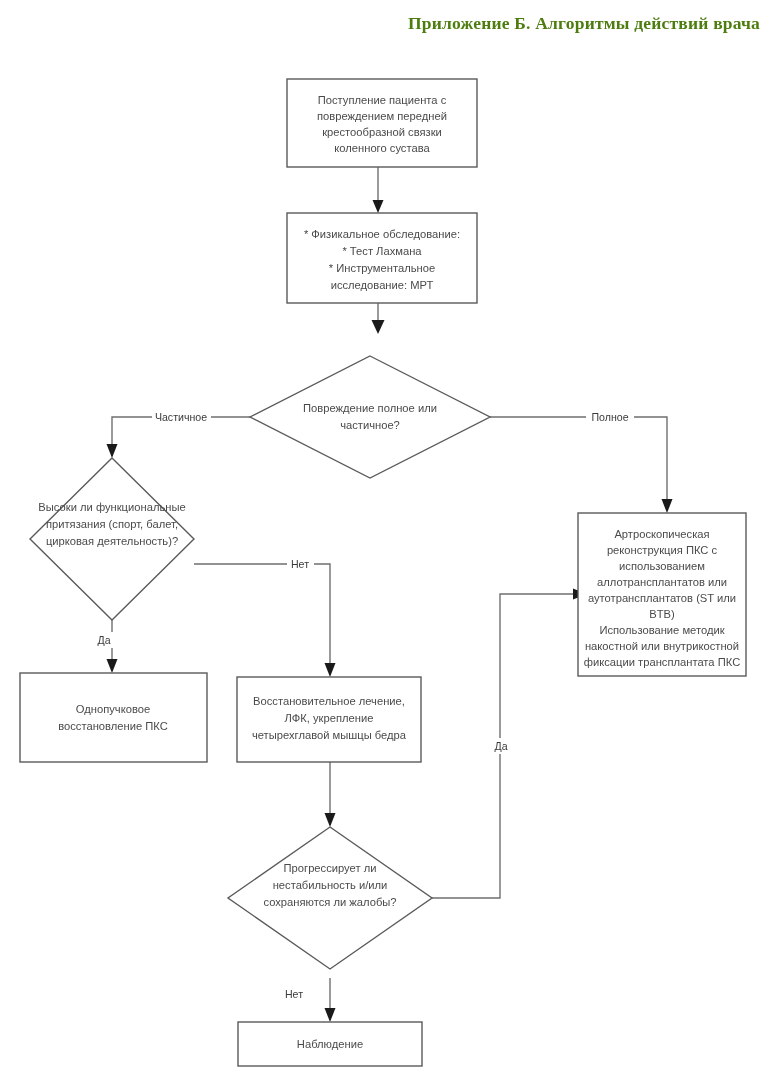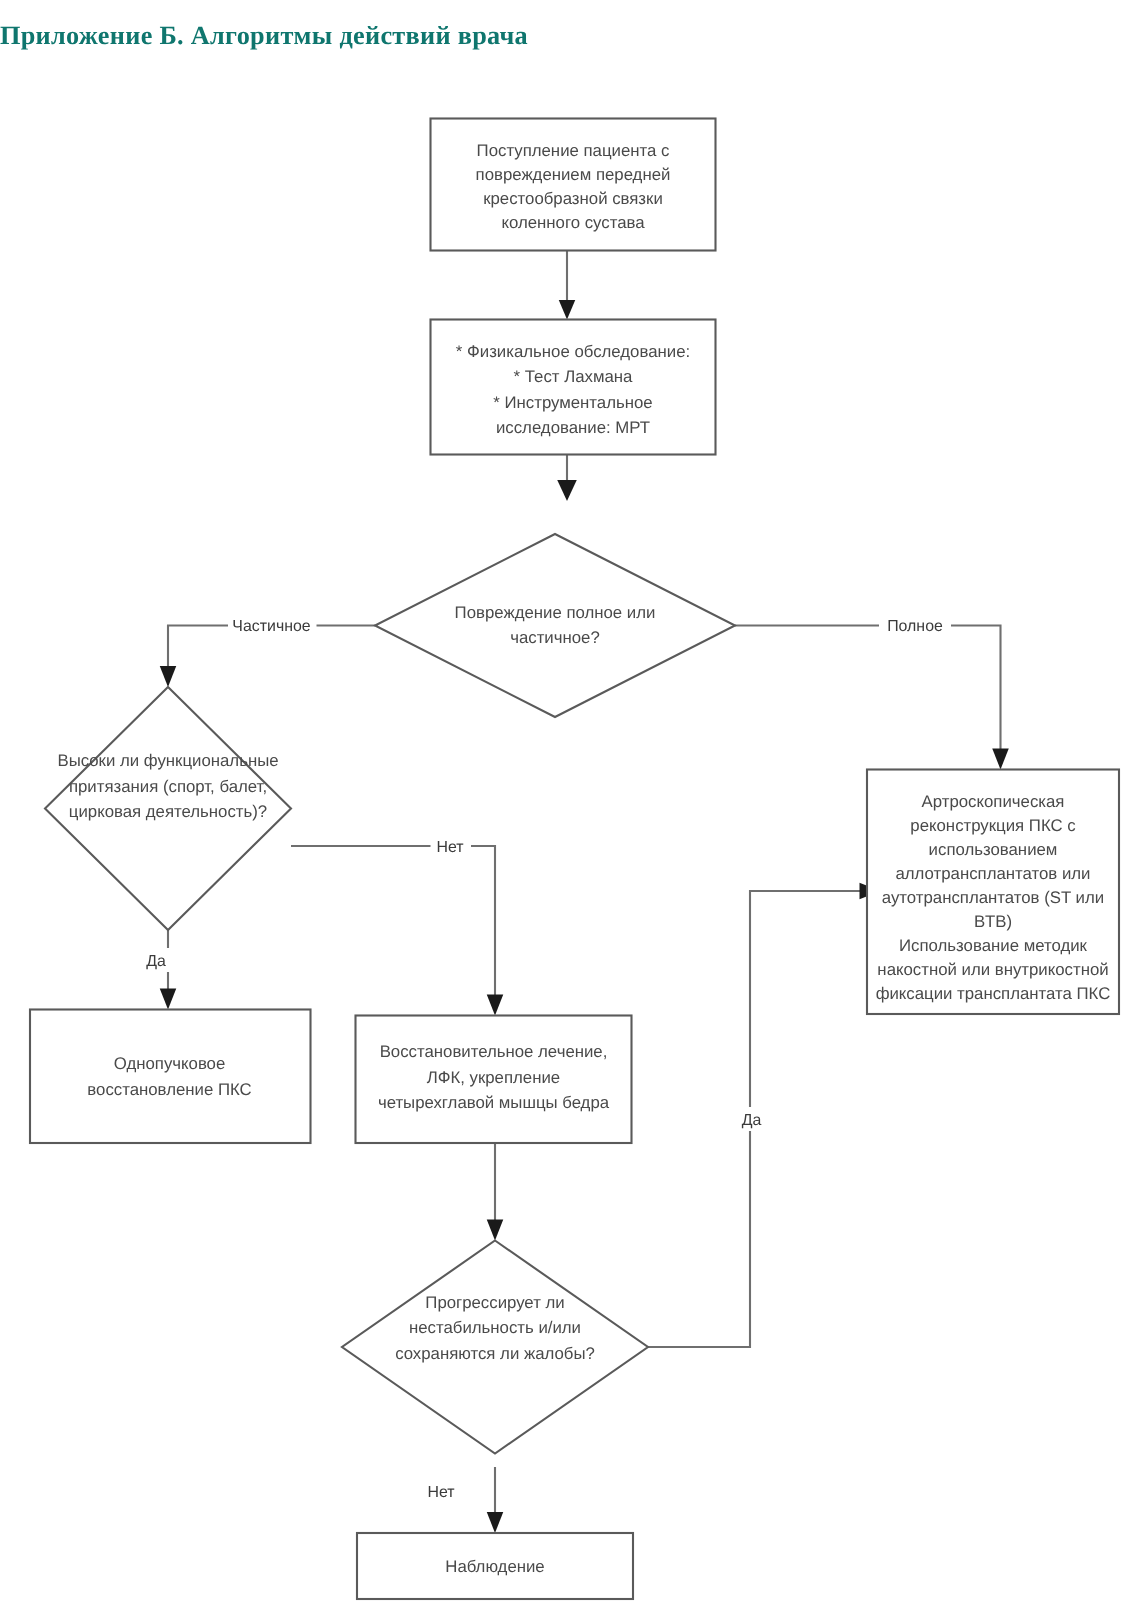--- a/index.html
+++ b/index.html
@@ -12,25 +12,25 @@
     height: 1080px;
     position: relative;
     overflow: hidden;
     font-family: "Liberation Sans", sans-serif;
   }
   #page-title {
     position: absolute;
     top: 13px;
     left: 0;
     width: 760px;
-    text-align: left;
+    text-align: right;
     font-family: "Liberation Serif", serif;
     font-weight: bold;
     font-size: 17.5px;
-    color: #0f766e;
+    color: #4d7c0f;
     letter-spacing: 0.2px;
   }
   #flow {
     position: absolute;
     top: 0;
     left: 0;
   }
   .node-shape {
     fill: #ffffff;
     stroke: #5a5a5a;

